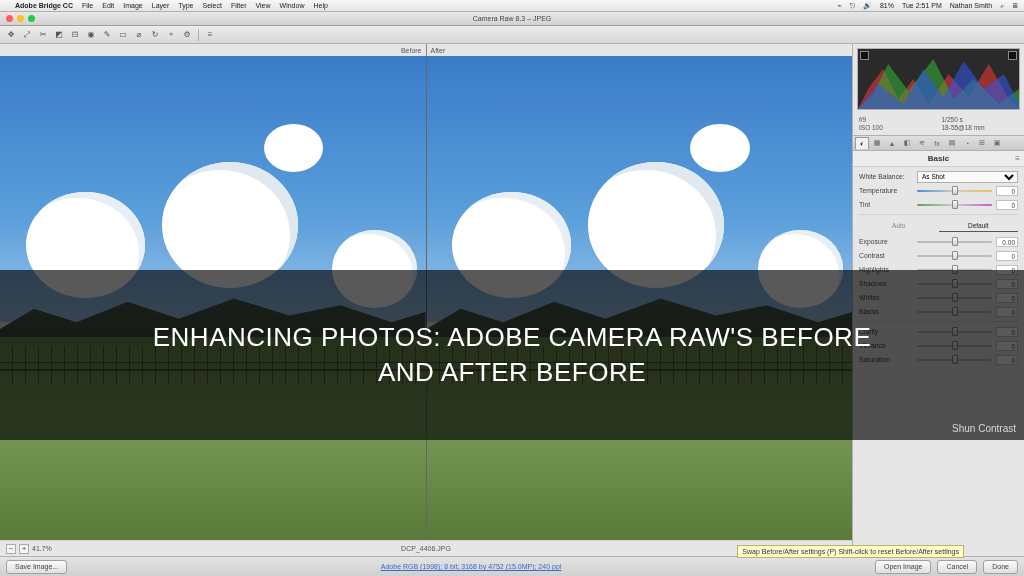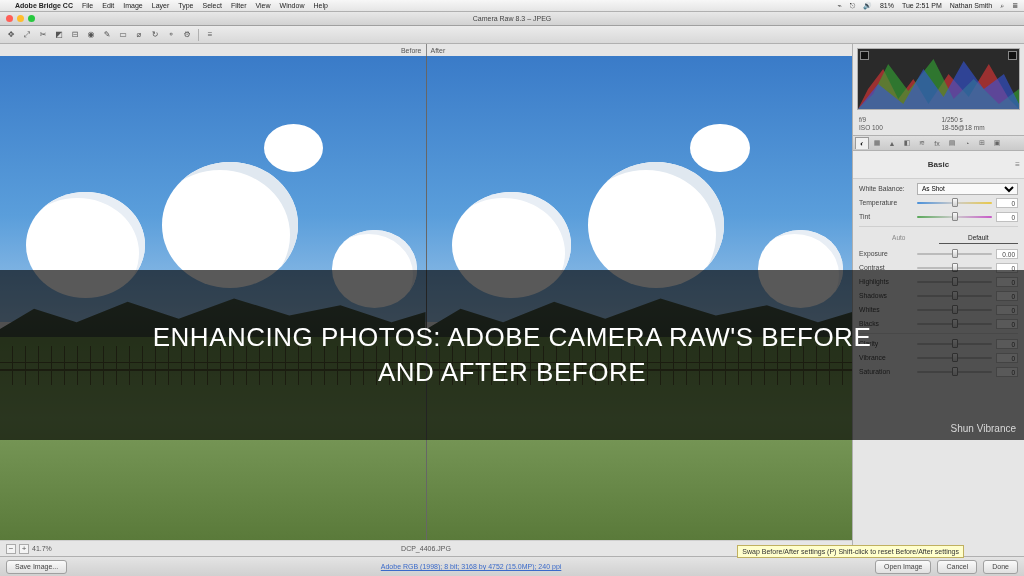--- a/index.html
+++ b/index.html
@@ -58,21 +58,21 @@
 .shadow-clip, .highlight-clip { position: absolute; top: 2px; width: 9px; height: 9px; border: 1px solid #888; background: #111; }
 .shadow-clip { left: 2px; } .highlight-clip { right: 2px; }
 
 .exif { display: grid; grid-template-columns: 1fr 1fr; gap: 1px 6px; padding: 2px 6px 4px; font-size: 6.5px; color: #555; }
 .exif span { white-space: nowrap; }
 
 .panel-tabs { height: 16px; background: linear-gradient(#e0e0e0,#cacaca); border-top: 1px solid #b0b0b0; border-bottom: 1px solid #b0b0b0; display: flex; align-items: center; padding: 0 2px; gap: 1px; }
 .panel-tabs .ptab { width: 14px; height: 12px; display: flex; align-items: center; justify-content: center; font-size: 7px; color: #666; }
 .panel-tabs .ptab.active { background: #f0f0f0; border: 1px solid #999; border-bottom: none; color: #222; }
 
-.panel-heading { height: 28px; display: flex; align-items: center; justify-content: center; font-size: 8px; font-weight: bold; color: #333; background: #ececec; border-bottom: 1px solid #cfcfcf; position: relative; }
+.panel-heading { height: 16px; display: flex; align-items: center; justify-content: center; font-size: 8px; font-weight: bold; color: #333; background: #ececec; border-bottom: 1px solid #cfcfcf; position: relative; }
 .panel-heading .menu-icon { position: absolute; right: 4px; font-size: 8px; color: #777; }
 
 .controls { padding: 3px 6px; display: flex; flex-direction: column; gap: 1px; overflow: hidden; }
 .row { display: flex; align-items: center; height: 13px; gap: 4px; }
 .row label { flex: 0 0 54px; font-size: 6.8px; color: #444; }
 .row .val { flex: 0 0 22px; font-size: 6.5px; text-align: right; border: 1px solid #c0c0c0; background: #fff; height: 10px; line-height: 10px; padding: 0 2px; }
 .row select { flex: 1; font-size: 6.5px; height: 12px; border: 1px solid #b0b0b0; background: #fafafa; }
 
 .slider { flex: 1; height: 9px; position: relative; }
 .slider .track { position: absolute; top: 4px; left: 0; right: 0; height: 2px; background: #bbb; border-radius: 1px; }
@@ -341,14 +341,14 @@
 
   <div class="tooltip">Swap Before/After settings (P)
 Shift-click to reset Before/After settings</div>
 </div>
 
 <div class="overlay-banner">
   <h1>
     <span>ENHANCING PHOTOS: ADOBE CAMERA RAW'S BEFORE</span><br>
     <span>AND AFTER BEFORE</span>
   </h1>
-  <span class="watermark">Shun Vibrance</span>
+  <span class="watermark">Shun Contrast</span>
 </div>
 
 </body></html>

